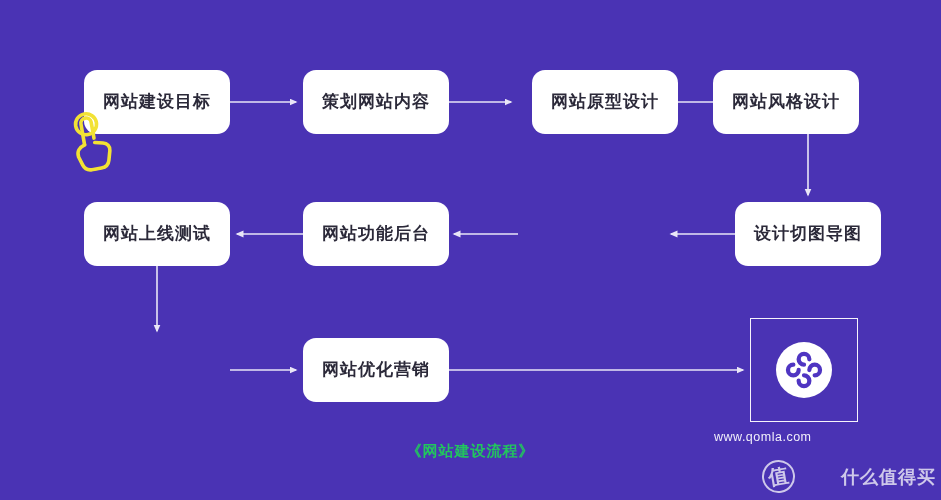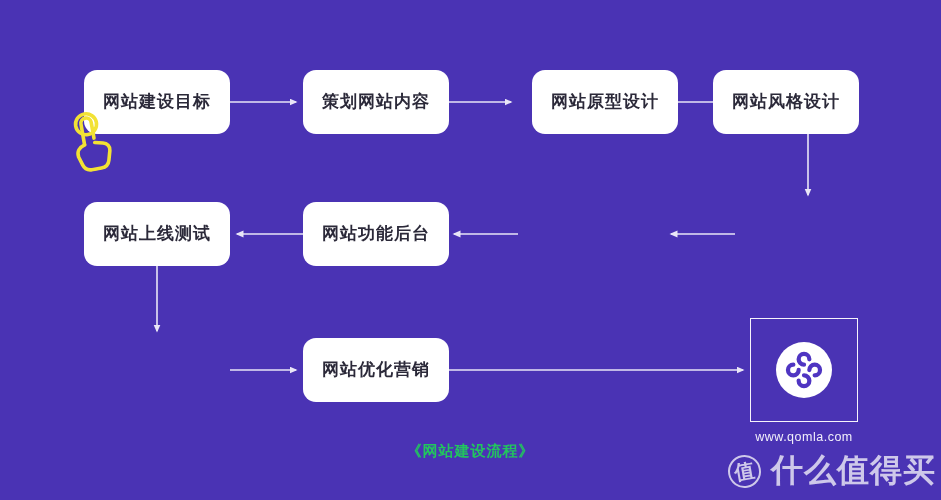--- a/index.html
+++ b/index.html
@@ -29,39 +29,39 @@
   .logo-box{
     position:absolute;left:750px;top:318px;width:108px;height:104px;
     border:1.5px solid rgba(255,255,255,0.95);
     display:flex;align-items:center;justify-content:center;
   }
   .logo-circle{
     width:56px;height:56px;border-radius:50%;background:#ffffff;
     display:flex;align-items:center;justify-content:center;
   }
   .logo-url{
-    position:absolute;left:714px;top:430px;width:180px;text-align:center;
+    position:absolute;left:714px;top:430px;width:180px;
     color:#f2f0fb;font-size:12.5px;letter-spacing:0.5px;
   }
   .caption{
     position:absolute;left:0;top:442px;width:941px;text-align:center;
     color:#22c55e;font-size:15px;font-weight:bold;letter-spacing:1px;
   }
   .cursor-icon{position:absolute;left:64px;top:110px;transform:rotate(-10deg);}
   .watermark{
     position:absolute;right:5px;bottom:7px;display:flex;align-items:center;gap:10px;
     color:var(--watermark);
   }
   .wm-badge{
     width:33px;height:33px;border-radius:50%;
     border:2.5px solid var(--watermark);
     display:flex;align-items:center;justify-content:center;
     font-size:20px;font-weight:bold;transform:rotate(-10deg);
   }
-  .wm-brand{font-size:32px;font-weight:600;letter-spacing:1px;}
+  .wm-brand{font-size:18px;font-weight:600;letter-spacing:1px;margin-left:36px;}
 </style>
 </head>
 <body>
 
 <div class="stage">
 
   <svg class="connectors" width="941" height="500" viewBox="0 0 941 500">
     <defs>
       <marker id="ar" markerWidth="9" markerHeight="8" refX="6.5" refY="3.5" orient="auto" markerUnits="userSpaceOnUse">
         <path d="M0 0 L8 3.5 L0 7 Z"></path>
@@ -97,20 +97,24 @@
   </div>
 
   <div class="node" style="left:84px;top:202px">
     <div>网站上线</div>
     <div>测试</div>
   </div>
   <div class="node" style="left:303px;top:202px">
     <div>网站功能</div>
     <div>后台</div>
   </div>
+  <div class="node" style="left:735px;top:202px">
+    <div>设计切图</div>
+    <div>导图</div>
+  </div>
 
   <div class="node" style="left:303px;top:338px">
     <div>网站优化</div>
     <div>营销</div>
   </div>
 
   <div class="logo-box">
     <div class="logo-circle">
       <svg width="46" height="46" viewBox="0 0 56 56">
         <g fill="none" stroke="var(--logo-purple)" stroke-width="5.2" stroke-linecap="round">

